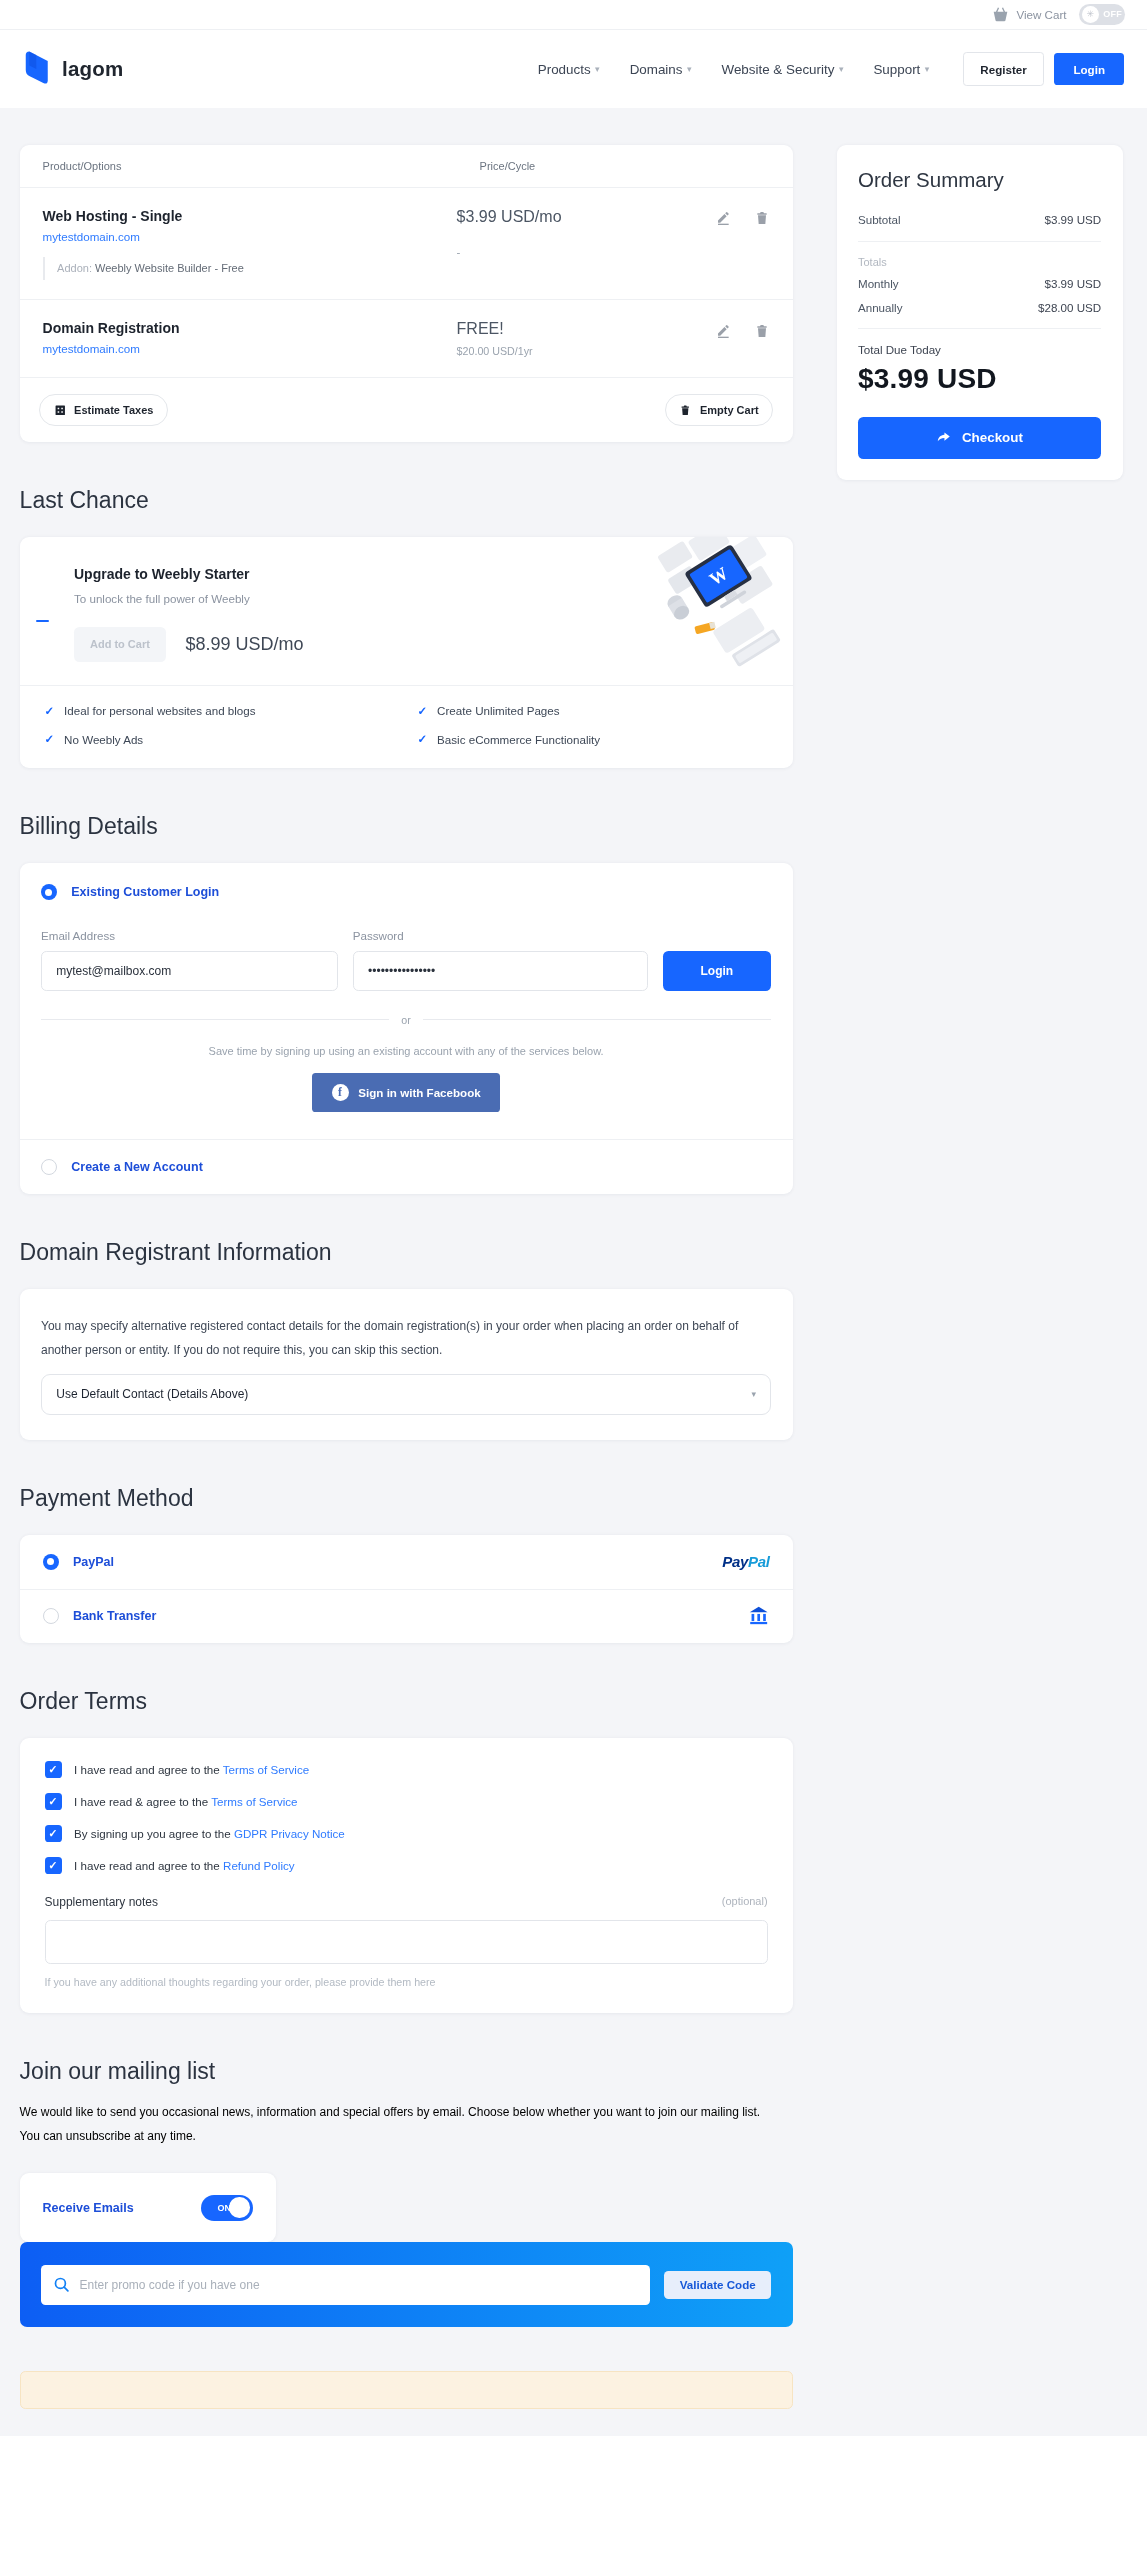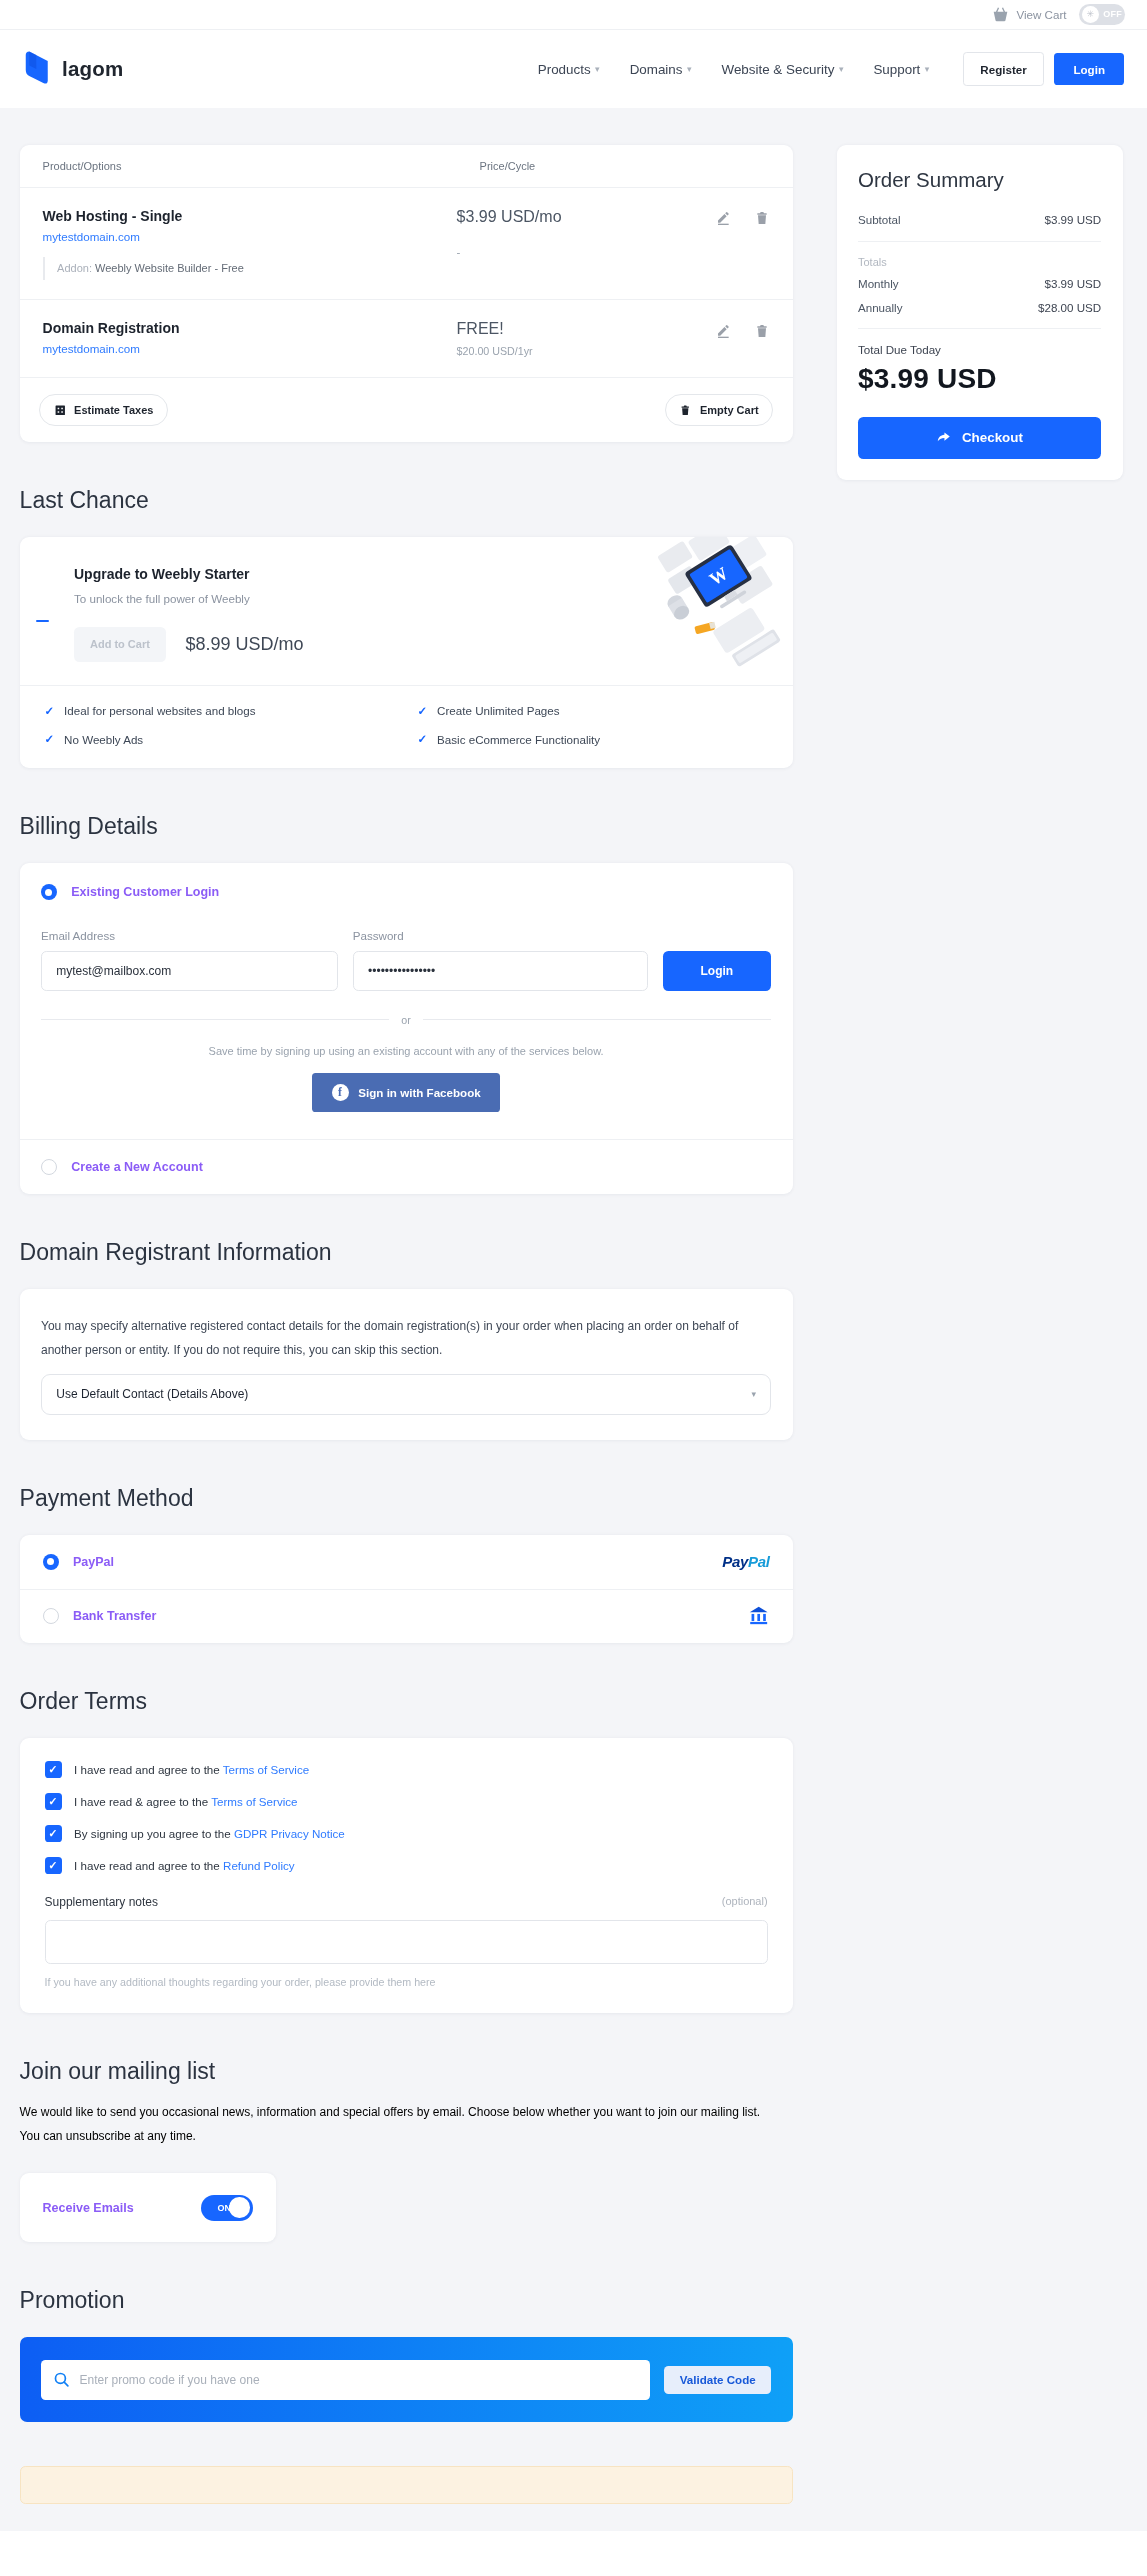--- a/index.html
+++ b/index.html
@@ -85,21 +85,21 @@
   .radio { width:16px; height:16px; border-radius:50%; border:1.8px solid #d3d8df; background:#fff; flex:none; cursor:pointer; }
   .radio.selected { border:none; background:#1766ff; position:relative; }
   .radio.selected::after { content:""; position:absolute; inset:4.5px; background:#fff; border-radius:50%; }
   .checkbox { width:17px; height:17px; border-radius:3.6px; background:#1766ff; color:#fff; flex:none;
               display:flex; align-items:center; justify-content:center; font-size:10.7px; font-weight:700; cursor:pointer; }
   .toggle { width:52px; height:26px; border-radius:13.4px; background:#1766ff; position:relative; flex:none; cursor:pointer; }
   .toggle .on { position:absolute; left:17px; top:8px; color:#fff; font-size:9px; font-weight:700; }
   .toggle .knob { position:absolute; right:2.7px; top:2.7px; width:20.5px; height:20.5px; border-radius:50%; background:#fff; }
   
   .bill-row-head { display:flex; align-items:center; gap:14.3px; padding:21.4px 21.4px 3.6px 21.4px; }
-  .bold-label { font-size:12.5px; font-weight:700; color:#8b5cf6; }
+  .bold-label { font-size:12.5px; font-weight:700; color:#1d4ed8; }
   .bill-form { display:flex; gap:14.3px; padding:25px 21.4px 0 21.4px; }
   .field { display:flex; flex-direction:column; }
   .field label { font-size:11.6px; color:#8b93a0; margin-bottom:9px; }
   .field input { height:40px; border:0.9px solid #e2e5ea; border-radius:5.4px; padding:0 14.3px; font-size:12px; color:#2a313c;
                  font-family:"Liberation Sans", sans-serif; outline:none; }
   .f-email { width:301px; } .f-pass { width:299px; }
   .btn-login { align-self:flex-end; width:110px; height:40px; background:#1766ff; color:#fff; border:none; border-radius:5.4px;
                font-size:12px; font-weight:700; cursor:pointer; }
   .or-wrap { display:flex; align-items:center; gap:12.5px; margin:23px 21.4px 0 21.4px; color:#9aa3ae; font-size:10.7px; }
   .or-wrap::before, .or-wrap::after { content:""; flex:1; border-top:0.9px solid #e8eaee; }
@@ -430,21 +430,20 @@
         <h2 class="section-h">Join our mailing list</h2>
         <div class="mail-desc">We would like to send you occasional news, information and special offers by email. Choose below whether you want to join our mailing list. You can unsubscribe at any time.</div>
         <div class="card mail-card">
           <span class="bold-label">Receive Emails</span>
           <span class="toggle">
             <span class="on">ON</span>
             <span class="knob"></span>
           </span>
         </div>
 
-        <h2 class="section-h">Promotion</h2>
         <div class="promo-bar">
           <div class="promo-input-wrap">
             <svg width="17" height="17" viewBox="0 0 24 24">
               <circle cx="10.5" cy="10.5" r="7" fill="none" stroke="#1180f5" stroke-width="2.4"></circle>
               <line x1="15.8" y1="15.8" x2="21" y2="21" stroke="#1180f5" stroke-width="2.4" stroke-linecap="round"></line>
             </svg>
             <input type="text" placeholder="Enter promo code if you have one" style="">
           </div>
           <button class="btn-validate">Validate Code</button>
         </div>

